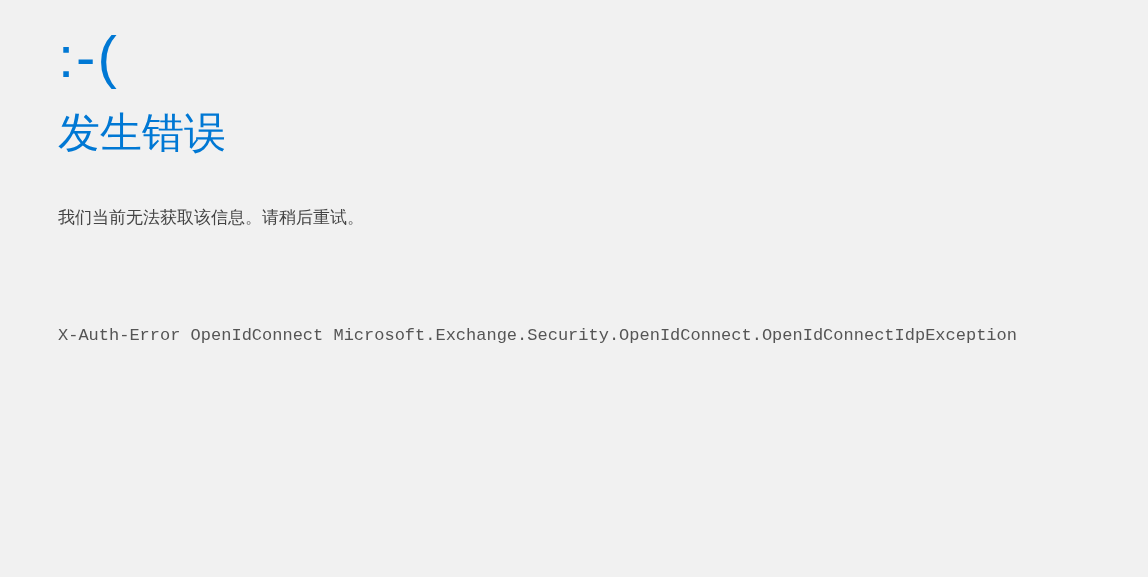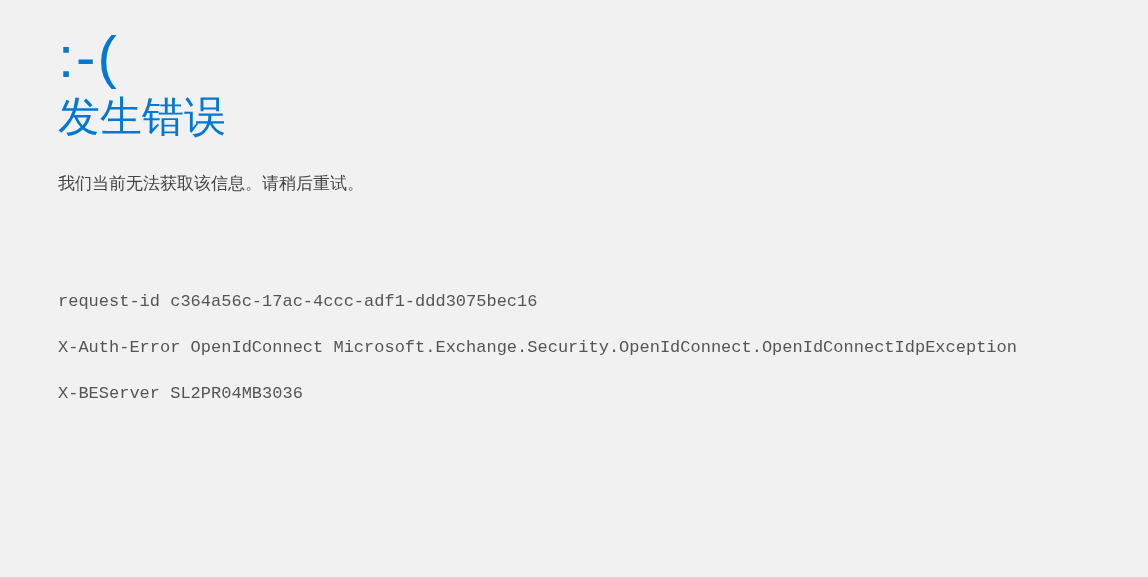--- a/index.html
+++ b/index.html
@@ -19,43 +19,41 @@
       color: #0078d4;
       font-size: 58px;
       font-weight: 300;
       letter-spacing: 2px;
       line-height: 1;
     }
     .title {
       color: #0078d4;
       font-size: 42px;
       font-weight: 400;
-      margin-top: 4px;
+      margin-top: 20px;
       line-height: 1.3;
     }
     .message {
       color: #444;
       font-size: 17px;
-      margin-top: 26px;
+      margin-top: 44px;
       line-height: 1.5;
     }
     .details {
       margin-top: 72px;
       font-family: "Consolas", "Courier New", monospace;
       font-size: 17px;
       color: #555;
       line-height: 1.35;
       white-space: pre;
     }
   </style>
 </head>
 <body>
 
 <div class="face">:-(</div>
 <div class="title">发生错误</div>
 <div class="message">我们当前无法获取该信息。请稍后重试。</div>
 
 <div class="details">
-<div>request-id c364a56c-17ac-4ccc-adf1-ddd3075bec16</div>
 <div>X-Auth-Error OpenIdConnect Microsoft.Exchange.Security.OpenIdConnect.OpenIdConnectIdpException</div>
-<div>X-BEServer SL2PR04MB3036</div>
 
 </div>
 
 </body></html>

